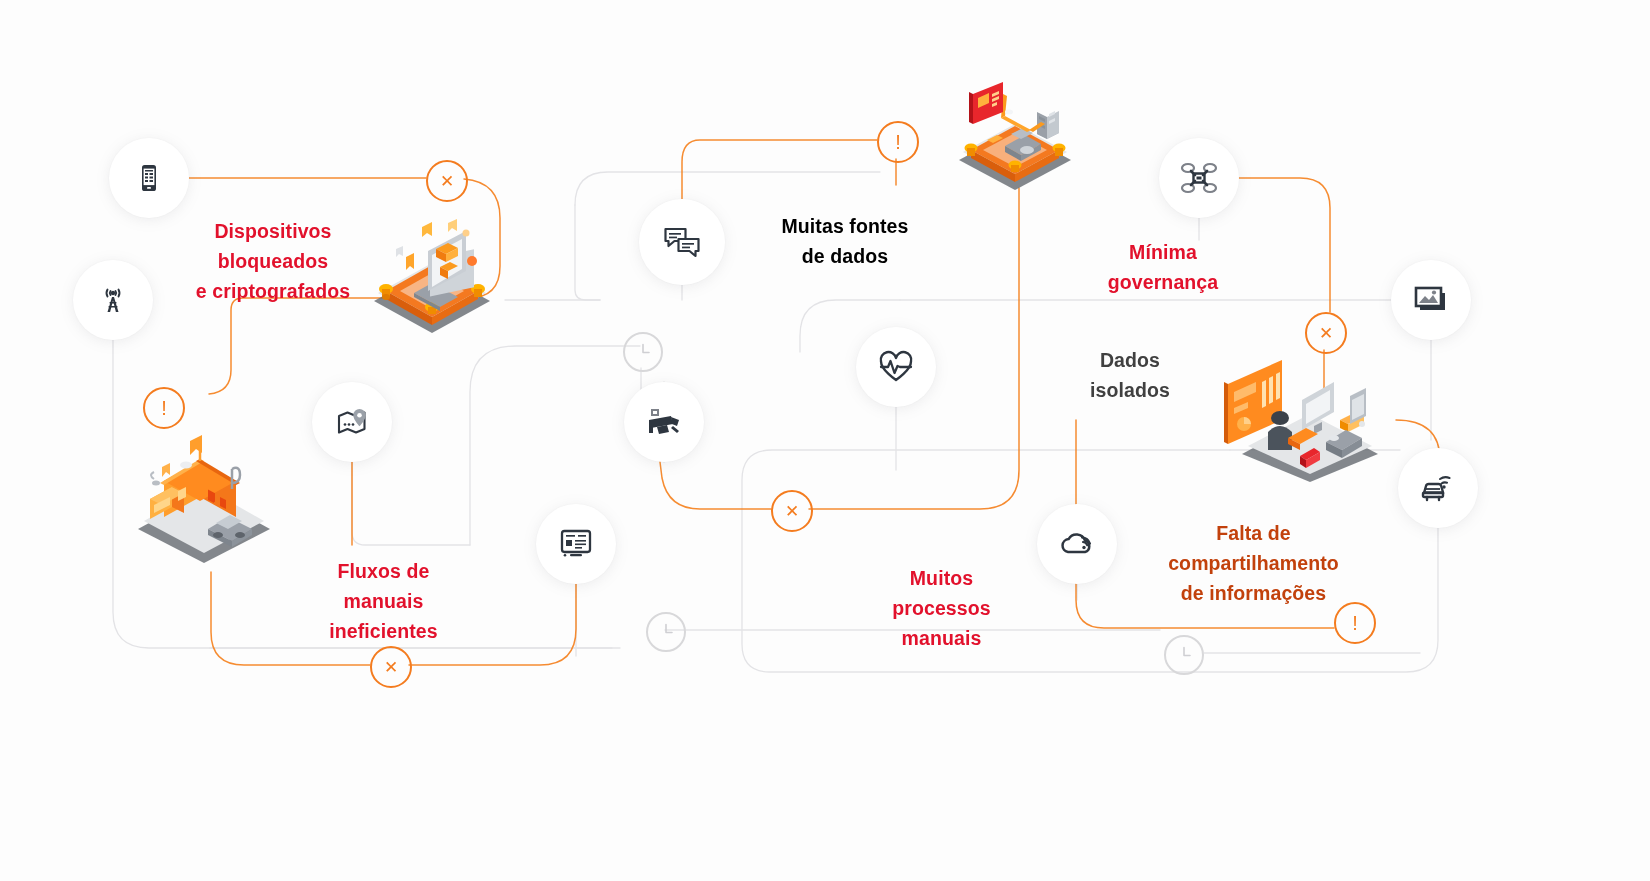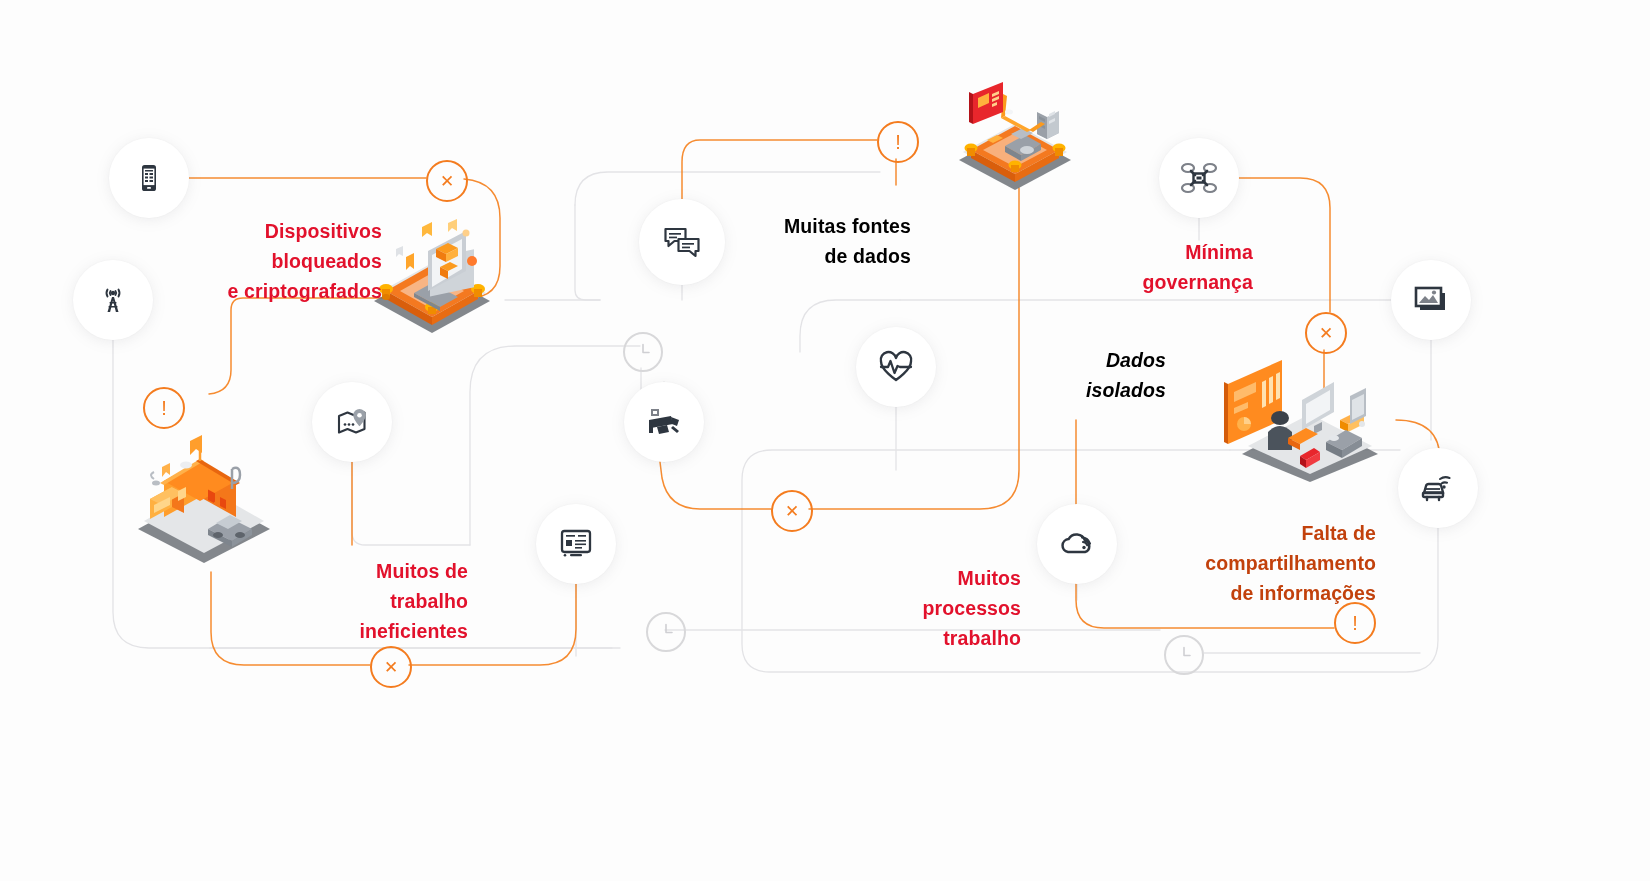--- a/index.html
+++ b/index.html
@@ -41,21 +41,21 @@
   
   .label{
     position:absolute;
     color:#e2112c;
     font-weight:bold;
     font-size:19.5px;
     line-height:1.55;
     white-space:pre-line;
     letter-spacing:.1px;
   }
-  .label.c{text-align:right;}
+  .label.c{text-align:center;}
   
   .illus{position:absolute;}
   .illus svg{display:block;}
 </style>
 </head>
 <body>
 
 <div id="stage">
 
   <svg id="wires" viewBox="0 0 1650 881" xmlns="http://www.w3.org/2000/svg">
@@ -452,22 +452,22 @@
         </svg>
       </div>
     </div>
 
   <div id="label-layer">
       <div class="label c" style="left: 164px; top: 216px; width: 218px; color: rgb(226, 17, 44);">Dispositivos bloqueados
 e criptografados</div>
       <div class="label c" style="left: 779px; top: 211px; width: 132px; color: #000000;">Muitas fontes
 de dados</div>
       <div class="label c" style="left: 1073px; top: 237px; width: 180px; color: rgb(226, 17, 44);">Mínima governança</div>
-      <div class="label c" style="left: 1030px; top: 345px; width: 136px; color: #000000; font-style: italic;">Dados isolados</div>
-      <div class="label c" style="left: 299px; top: 556px; width: 169px; color: rgb(226, 17, 44);">Muitos de trabalho
+      <div class="label c" style="left: 1062px; top: 345px; width: 136px; color: #404040;">Dados isolados</div>
+      <div class="label c" style="left: 299px; top: 556px; width: 169px; color: rgb(226, 17, 44);">Fluxos de manuais
 ineficientes</div>
       <div class="label c" style="left: 862px; top: 563px; width: 159px; color: rgb(226, 17, 44);">Muitos processos
-trabalho</div>
+manuais</div>
       <div class="label c" style="left: 1131px; top: 518px; width: 245px; color: #c2410c;">Falta de compartilhamento
 de informações</div>
     </div>
 
 </div>
 
 </body></html>

